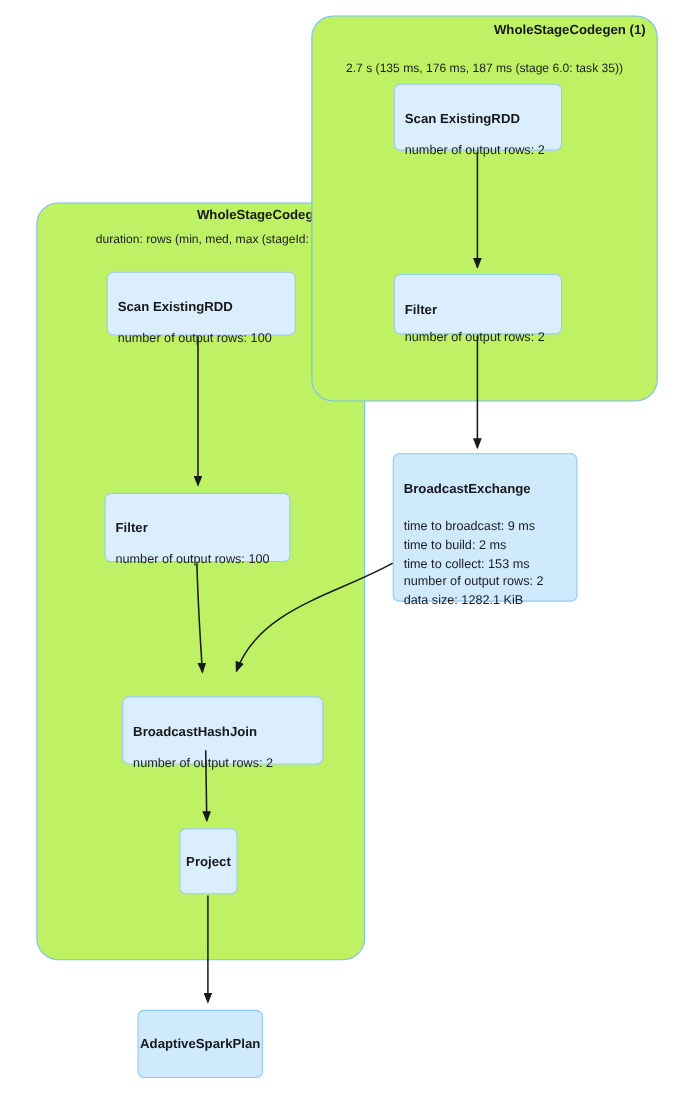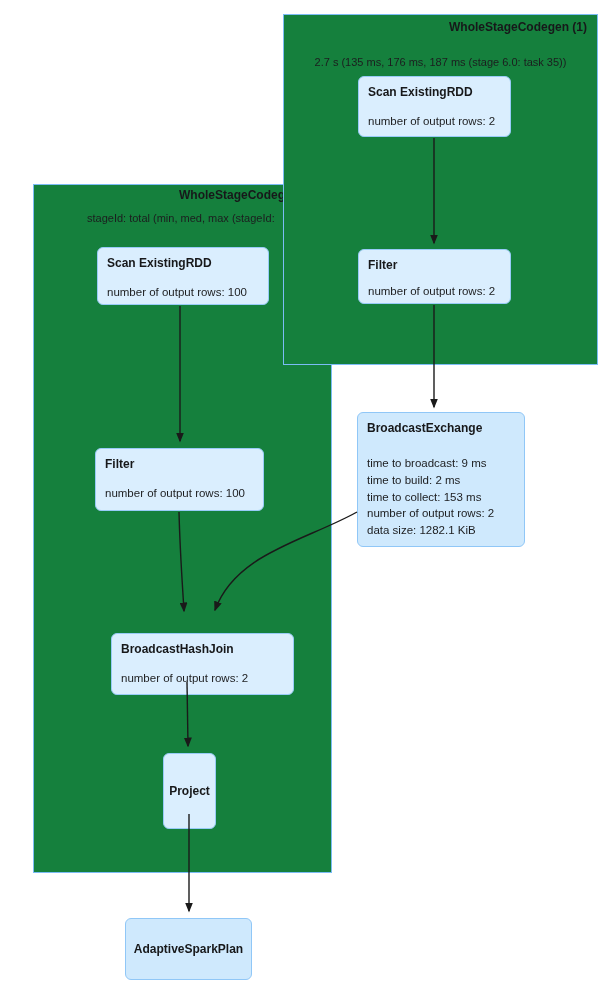--- a/index.html
+++ b/index.html
@@ -3,65 +3,65 @@
 <meta charset="utf-8">
 <style>
   html,body{margin:0;padding:0;}
   body{
     width:614px;height:997px;position:relative;background:#ffffff;
     font-family:"Liberation Sans","DejaVu Sans",sans-serif;
     color:#1c1d1f;overflow:hidden;
   }
   .canvas{position:absolute;inset:0;width:614px;height:997px;}
   .cluster{
-    position:absolute;background:#15803d;border:1.5px solid #7cbcf5;
-    border-radius:0;box-sizing:border-box;
+    position:absolute;background:#bef264;border:1.5px solid #7cbcf5;
+    border-radius:20px;box-sizing:border-box;
   }
   .cluster-title{
     position:absolute;font-weight:bold;font-size:12px;color:#17181a;white-space:nowrap;
   }
   .cluster-duration{
     position:absolute;font-size:11px;line-height:13px;color:#1c1d1f;white-space:nowrap;
   }
   .node{
     position:absolute;background:#daeefe;border:1px solid #98cbf7;
-    border-radius:6px;box-sizing:border-box;padding:8px 9px;
+    border-radius:6px;box-sizing:border-box;padding:24px 9px;
   }
   .node.standalone{background:#cfe9fd;border-color:#90c7f7;}
   .node-title{font-weight:bold;font-size:12px;color:#17181a;white-space:nowrap;}
   .node-metrics{margin-top:14px;font-size:11.5px;line-height:16.8px;white-space:nowrap;}
   .node.center{display:flex;align-items:center;justify-content:center;padding:0;}
   .edges{position:absolute;inset:0;z-index:5;pointer-events:none;}
   .z1{z-index:1}.z2{z-index:2}
 </style>
 </head>
 <body>
 
 <div class="canvas">
 
   <div class="cluster z1" style="left:33px;top:184px;width:299px;height:689px;">
     <span class="cluster-title" style="left:145px;top:3px;">WholeStageCodeg</span>
-    <span class="cluster-duration" style="left:53px;top:27px;">stageId: total (min, med, max (stageId:</span>
+    <span class="cluster-duration" style="left:53px;top:27px;">duration: rows (min, med, max (stageId:</span>
 
     <div class="node" style="left:63px;top:62px;width:172px;height:58px;">
       <div class="node-title">Scan ExistingRDD</div>
       <div class="node-metrics">number of output rows: 100</div>
     </div>
 
     <div class="node" style="left:61px;top:263px;width:169px;height:63px;">
       <div class="node-title">Filter</div>
       <div class="node-metrics">number of output rows: 100</div>
     </div>
 
     <div class="node" style="left:77px;top:448px;width:183px;height:62px;">
       <div class="node-title">BroadcastHashJoin</div>
       <div class="node-metrics">number of output rows: 2</div>
     </div>
 
-    <div class="node center" style="left:129px;top:568px;width:53px;height:76px;">
+    <div class="node center" style="left:129px;top:568px;width:53px;height:60px;">
       <div class="node-title">Project</div>
     </div>
   </div>
 
   <div class="cluster z2" style="left:283px;top:14px;width:315px;height:351px;">
     <span class="cluster-title" style="right:10px;top:5px;">WholeStageCodegen (1)</span>
     <span class="cluster-duration" style="left:0;top:41px;width:100%;text-align:center;">2.7 s (135 ms, 176 ms, 187 ms (stage 6.0: task 35))</span>
 
     <div class="node" style="left:74px;top:61px;width:153px;height:61px;">
       <div class="node-title">Scan ExistingRDD</div>
@@ -78,21 +78,21 @@
     <div class="node-title">BroadcastExchange</div>
     <div class="node-metrics" style="margin-top:20px;">
       <div>time to broadcast: 9 ms</div>
       <div>time to build: 2 ms</div>
       <div>time to collect: 153 ms</div>
       <div>number of output rows: 2</div>
       <div>data size: 1282.1 KiB</div>
     </div>
   </div>
 
-  <div class="node standalone center z2" style="left:125px;top:918px;width:127px;height:62px;">
+  <div class="node standalone center z2" style="left:125px;top:918px;width:114px;height:62px;">
     <div class="node-title">AdaptiveSparkPlan</div>
   </div>
 
   <svg class="edges" width="614" height="997" viewBox="0 0 614 997">
     <defs>
       <marker id="arrow" markerWidth="10" markerHeight="8" refX="8.5" refY="4" orient="auto" markerUnits="userSpaceOnUse">
         <path d="M0,0 L10,4 L0,8 Z" fill="#1a1a1a"></path>
       </marker>
     </defs>
     <g stroke="#1a1a1a" stroke-width="1.4" fill="none">

